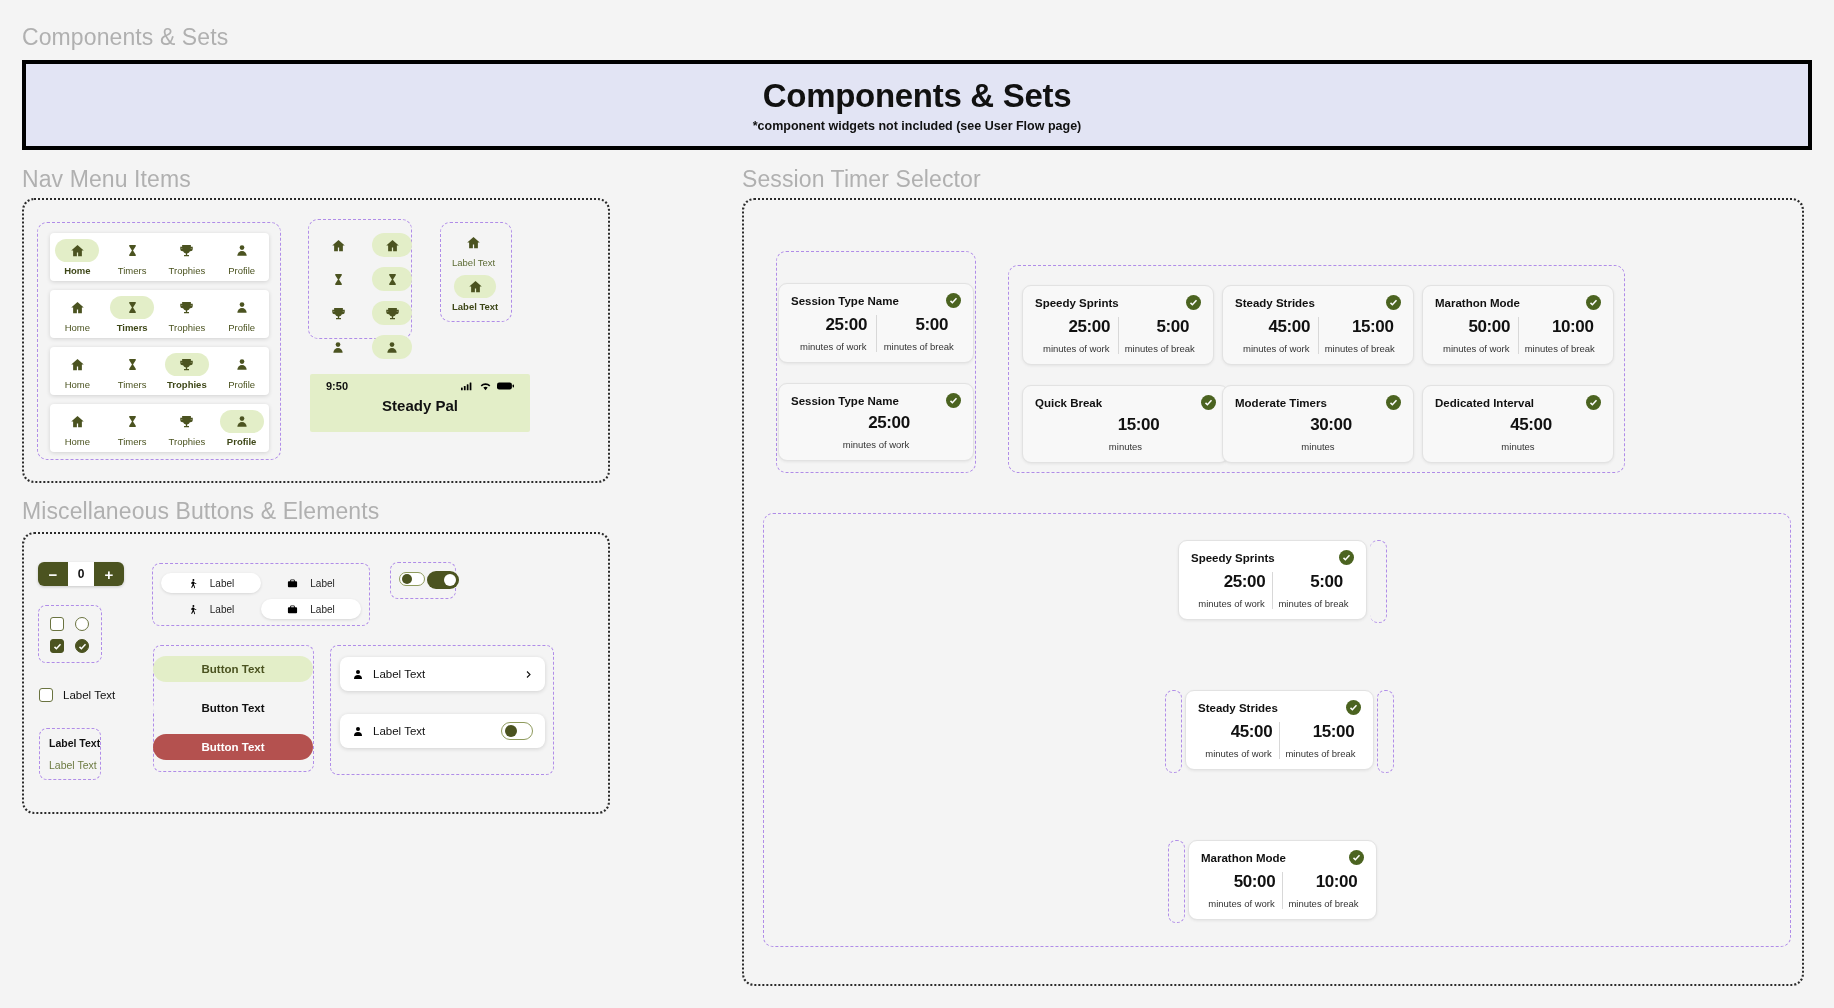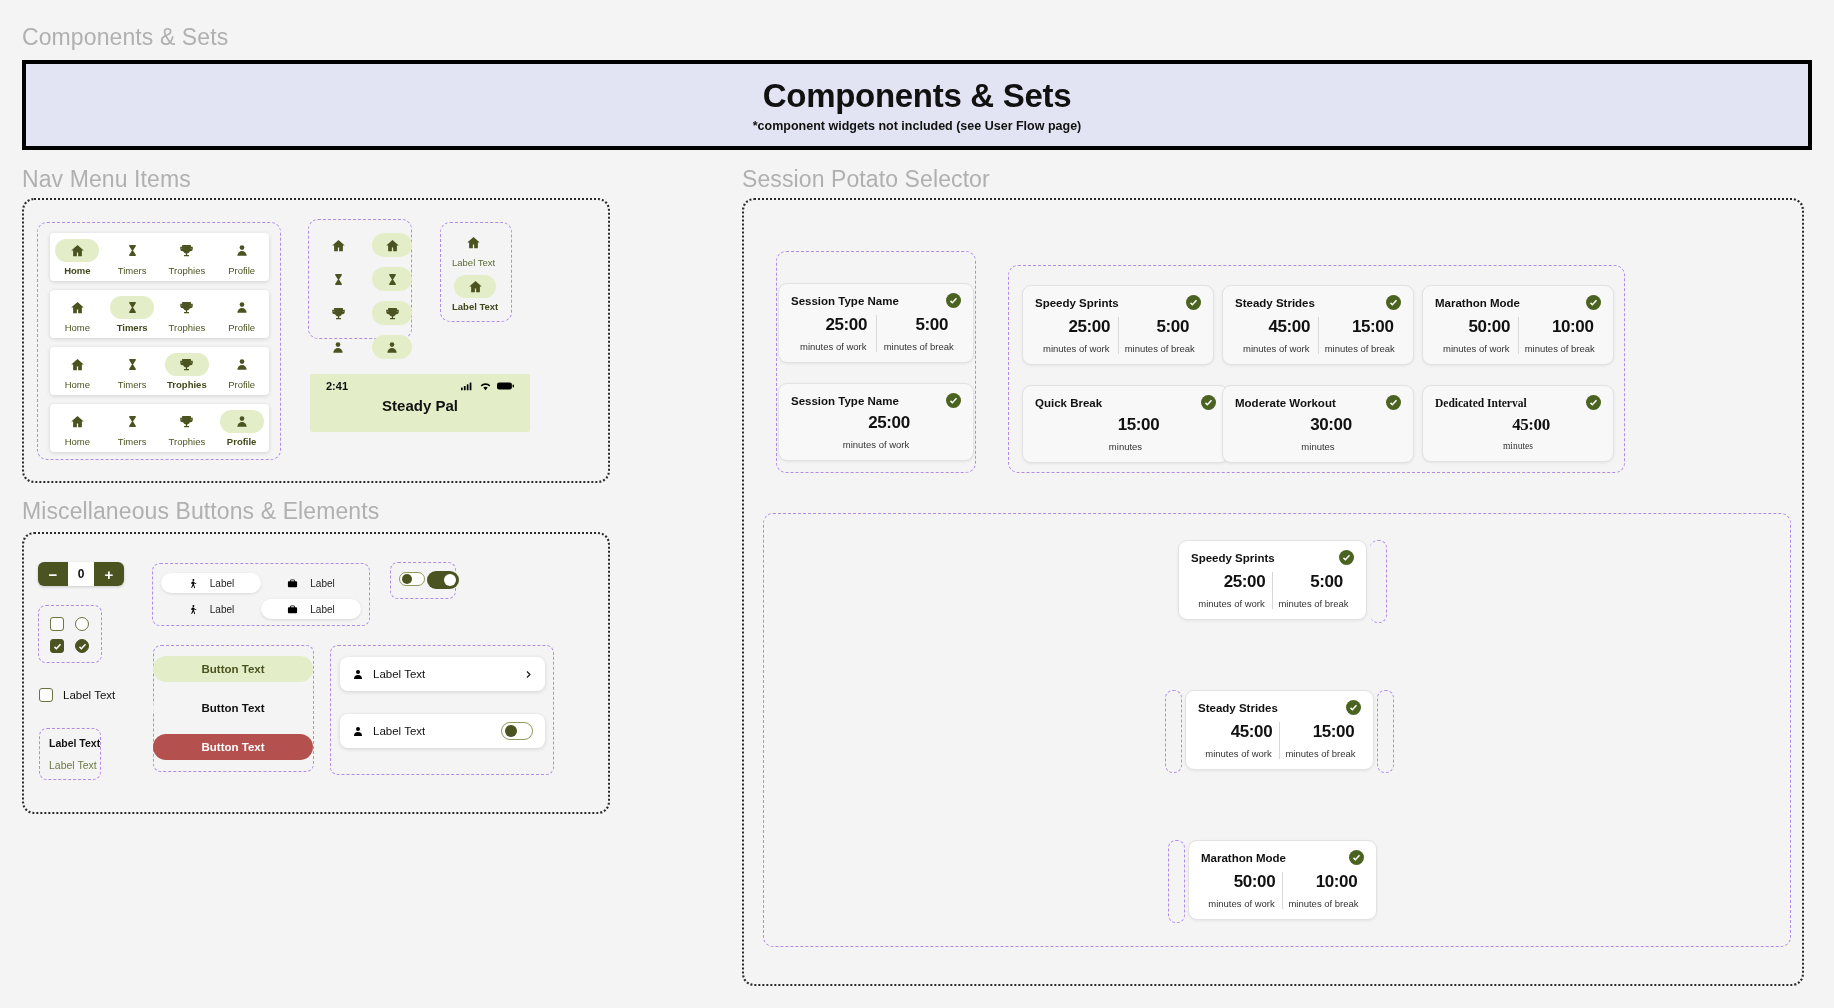--- a/index.html
+++ b/index.html
@@ -335,21 +335,21 @@
   <div class="lp on">
     <svg class="ico" width="15" height="15" viewBox="0 0 24 24">
         <path d="M12 3 2 12h3v9h6v-6h2v6h6v-9h3z"></path>
       </svg>
     </div>
   <div class="lt on">Label Text</div>
 </div>
 
 <div id="phonehdr">
   <div class="row1">
-    <div class="time">2:41</div>
+    <div class="time">9:50</div>
     <div class="stat">
       <svg width="13" height="10" viewBox="0 0 18 12">
           <rect x="0" y="8" width="2.4" height="4" rx=".6"></rect>
           <rect x="4" y="6" width="2.4" height="6" rx=".6"></rect>
           <rect x="8" y="3.5" width="2.4" height="8.5" rx=".6"></rect>
           <rect x="12" y="1" width="2.4" height="11" rx=".6"></rect>
         </svg>
       <svg width="13" height="10" viewBox="0 0 18 13">
           <path d="M9 12.5 6 8.6a4.9 4.9 0 0 1 6 0z"></path>
           <path d="M9 5.2a8 8 0 0 0-5.2 1.9L2.3 5.3a10.4 10.4 0 0 1 13.4 0l-1.5 1.8A8 8 0 0 0 9 5.2z"></path>
@@ -471,21 +471,21 @@
         <circle cx="12" cy="7" r="4"></circle>
         <path d="M4 21a8 8 0 0 1 16 0z"></path>
       </svg>
     <span>Label Text</span>
   </div>
   <div class="tglbig off">
       <div class="knob"></div>
     </div>
 </div>
 
-<div class="section-title" style="position:absolute;left:742px;top:166px;">Session Potato Selector</div>
+<div class="section-title" style="position:absolute;left:742px;top:166px;">Session Timer Selector</div>
 <div class="dotframe" style="left:742px;top:198px;width:1062px;height:788px;"></div>
 
 <div class="dashframe" style="left:776px;top:251px;width:200px;height:222px;"></div>
 <div class="scard" style="left:778px;top:283px;width:196px;">
   <div class="stop">
     <div class="sname">Session Type Name</div>
     <div class="check">
         <svg width="9" height="9" viewBox="0 0 24 24" fill="none" stroke="#fff" stroke-width="4">
           <path d="M4 13l5 5L20 6"></path>
         </svg>
@@ -587,33 +587,33 @@
         </svg>
       </div>
     </div>
   <div class="single">
       <div class="tval">15:00</div>
     <div class="tcap">minutes</div>
     </div>
 </div>
 <div class="scard" style="left:1222px;top:385px;width:192px;">
   <div class="stop">
-      <div class="sname">Moderate Workout</div>
+      <div class="sname">Moderate Timers</div>
     <div class="check">
         <svg width="9" height="9" viewBox="0 0 24 24" fill="none" stroke="#fff" stroke-width="4">
           <path d="M4 13l5 5L20 6"></path>
         </svg>
       </div>
     </div>
   <div class="single">
       <div class="tval">30:00</div>
     <div class="tcap">minutes</div>
     </div>
 </div>
-<div class="scard" style="left:1422px;top:385px;width:192px;font-family:Liberation Serif, serif;">
+<div class="scard" style="left:1422px;top:385px;width:192px;">
   <div class="stop">
       <div class="sname">Dedicated Interval</div>
     <div class="check">
         <svg width="9" height="9" viewBox="0 0 24 24" fill="none" stroke="#fff" stroke-width="4">
           <path d="M4 13l5 5L20 6"></path>
         </svg>
       </div>
     </div>
   <div class="single">
       <div class="tval">45:00</div>

